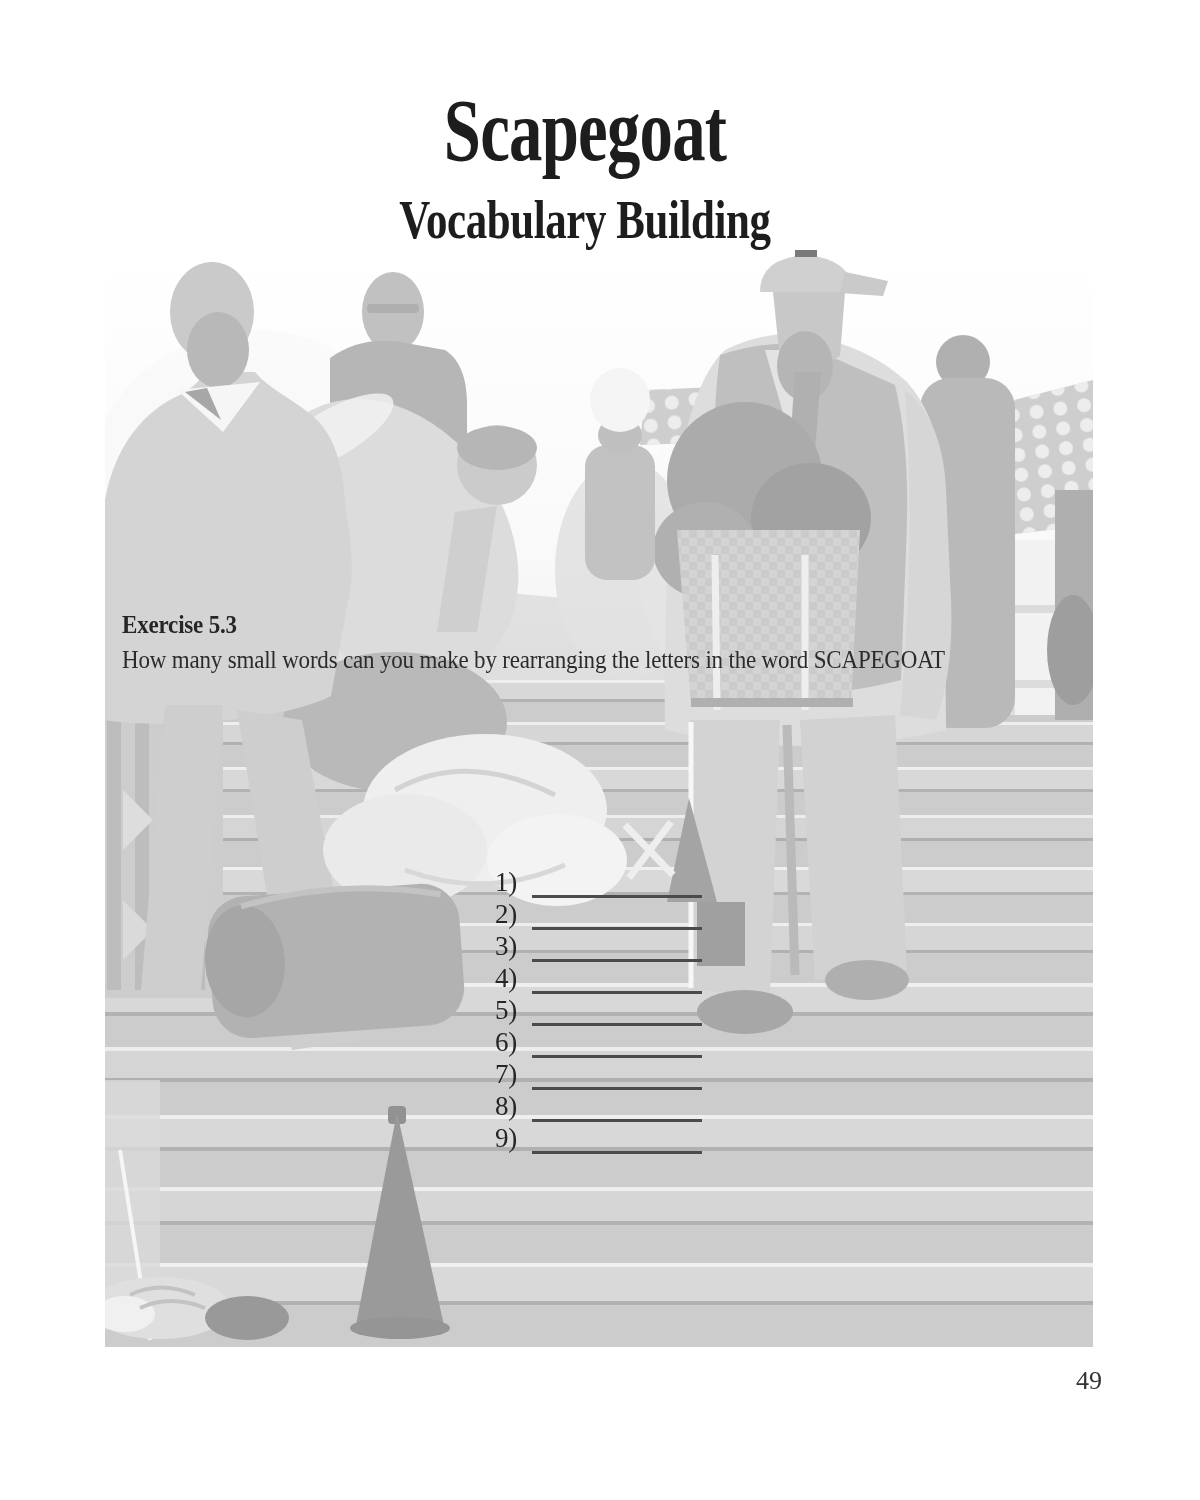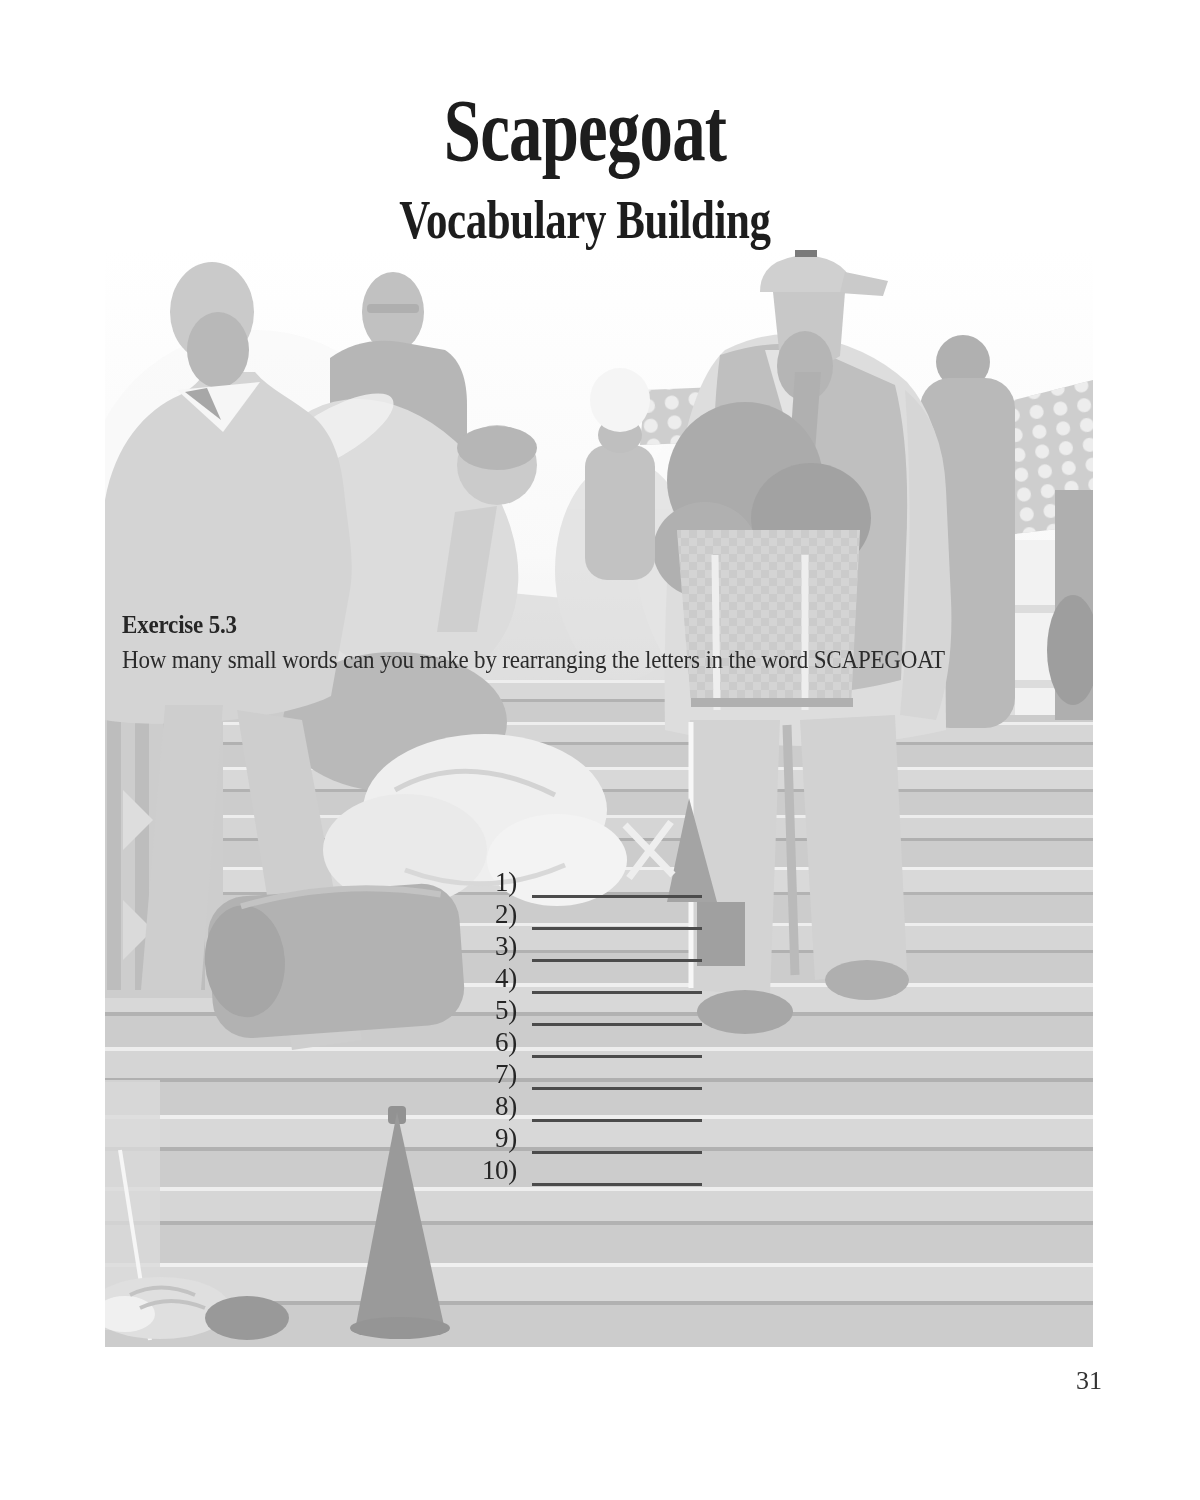--- a/index.html
+++ b/index.html
@@ -264,20 +264,16 @@
       <span class="wline"></span>
     </div>
   <div class="wrow" style="top:1091px">
       <span class="wnum">8)</span>
       <span class="wline"></span>
     </div>
   <div class="wrow" style="top:1123px">
       <span class="wnum">9)</span>
       <span class="wline"></span>
     </div>
-  <div class="wrow" style="top:1155px">
-      <span class="wnum">10)</span>
-      <span class="wline"></span>
-    </div>
-
-  <div class="pagenum">31</div>
+
+  <div class="pagenum">49</div>
 
 </div>
 
 </body></html>

